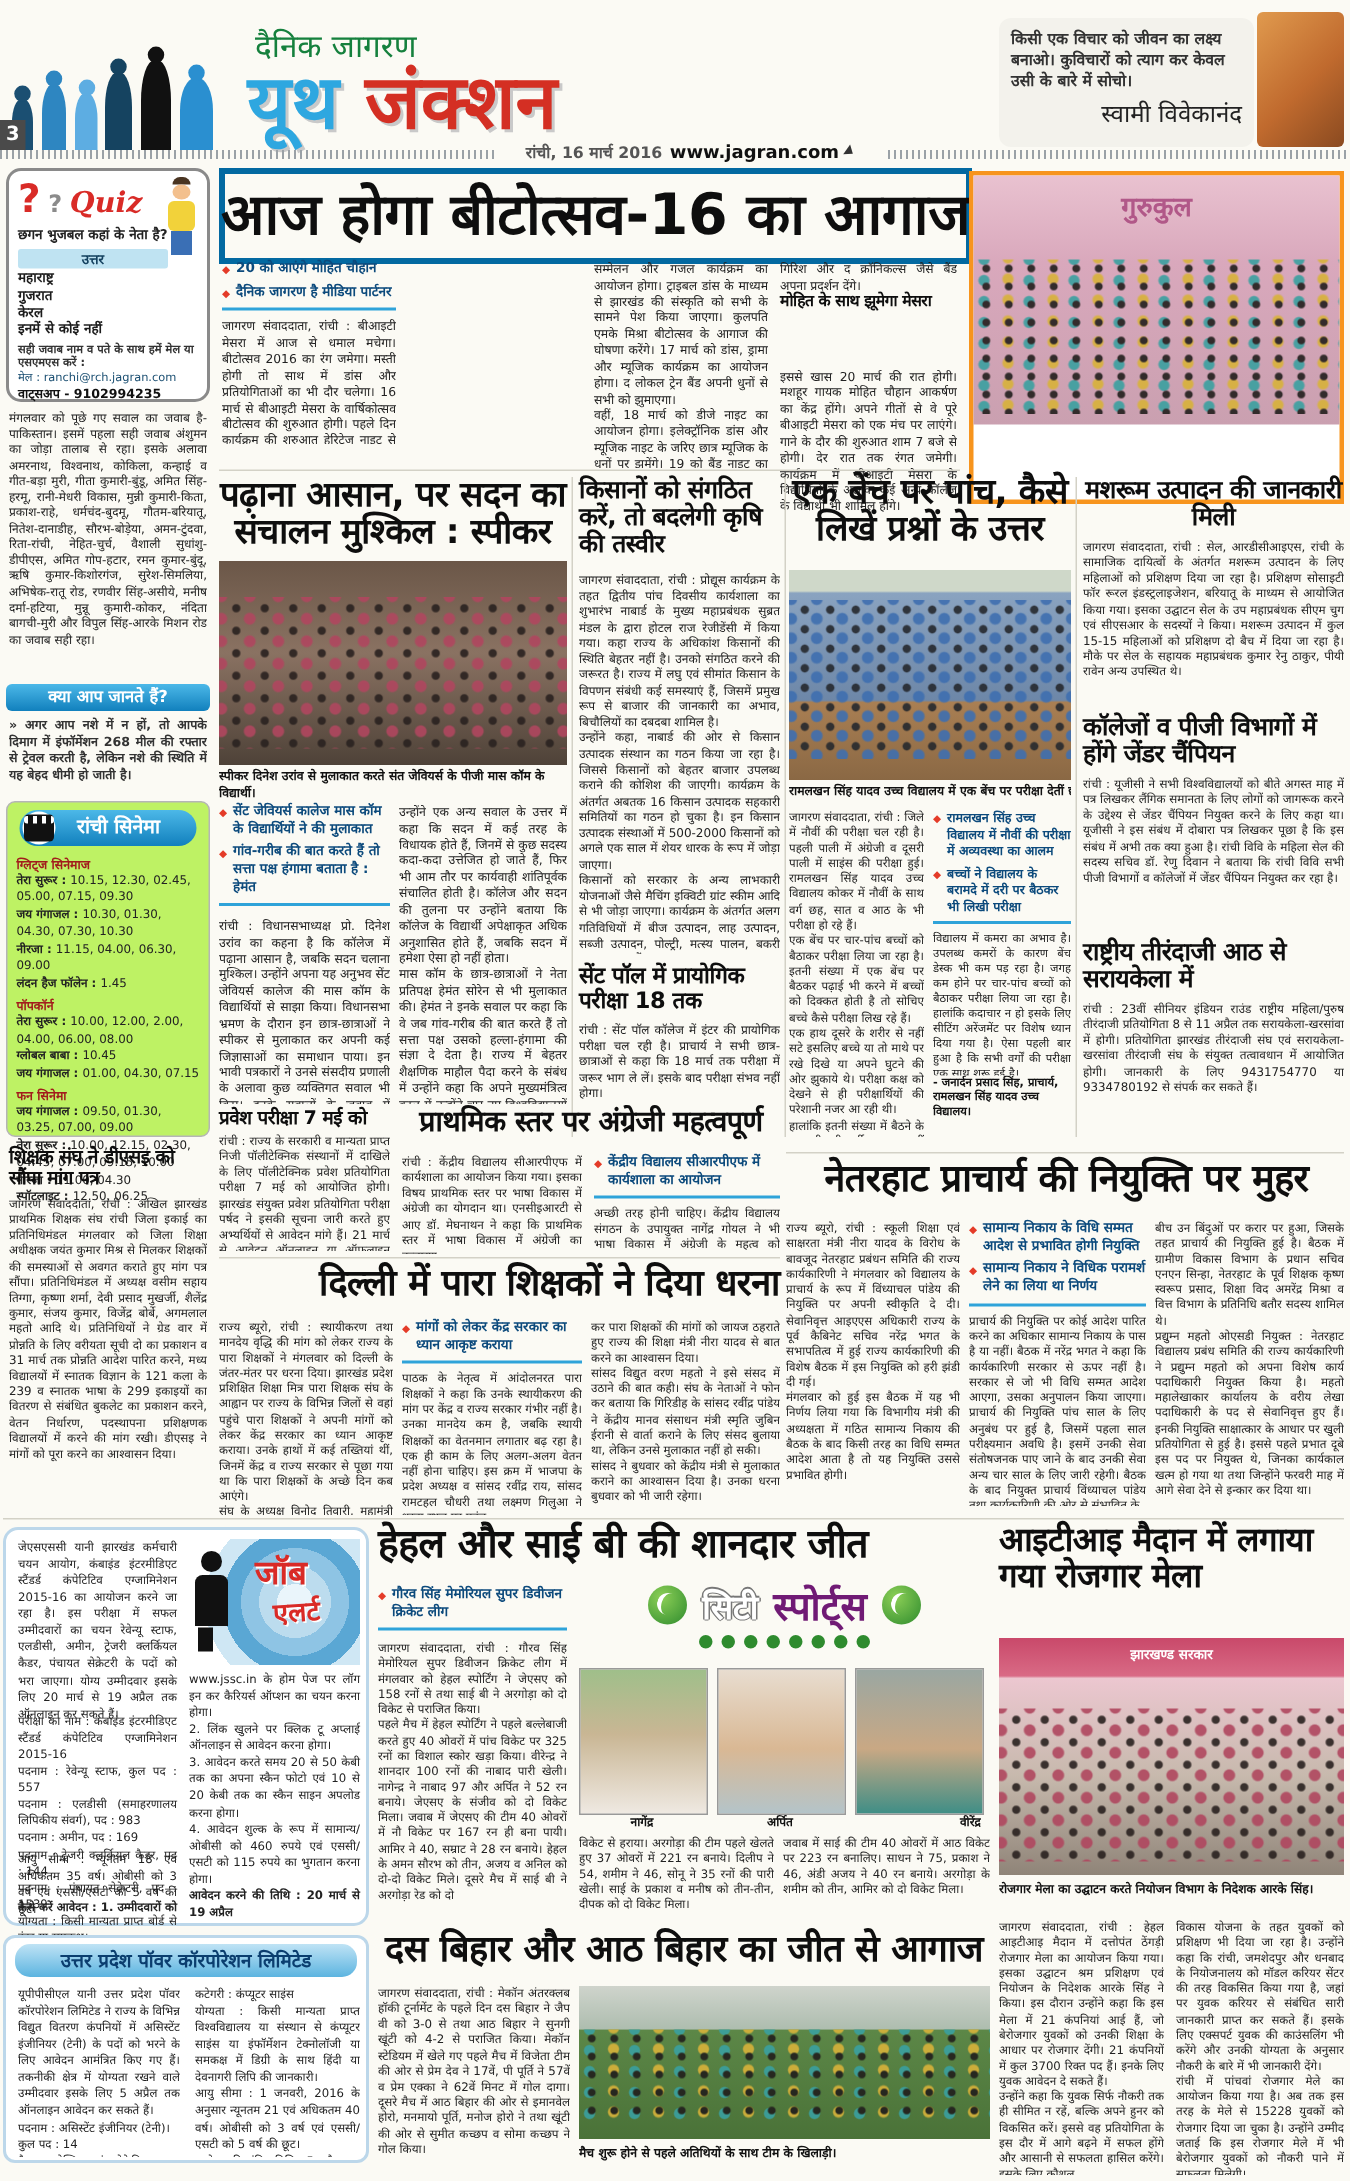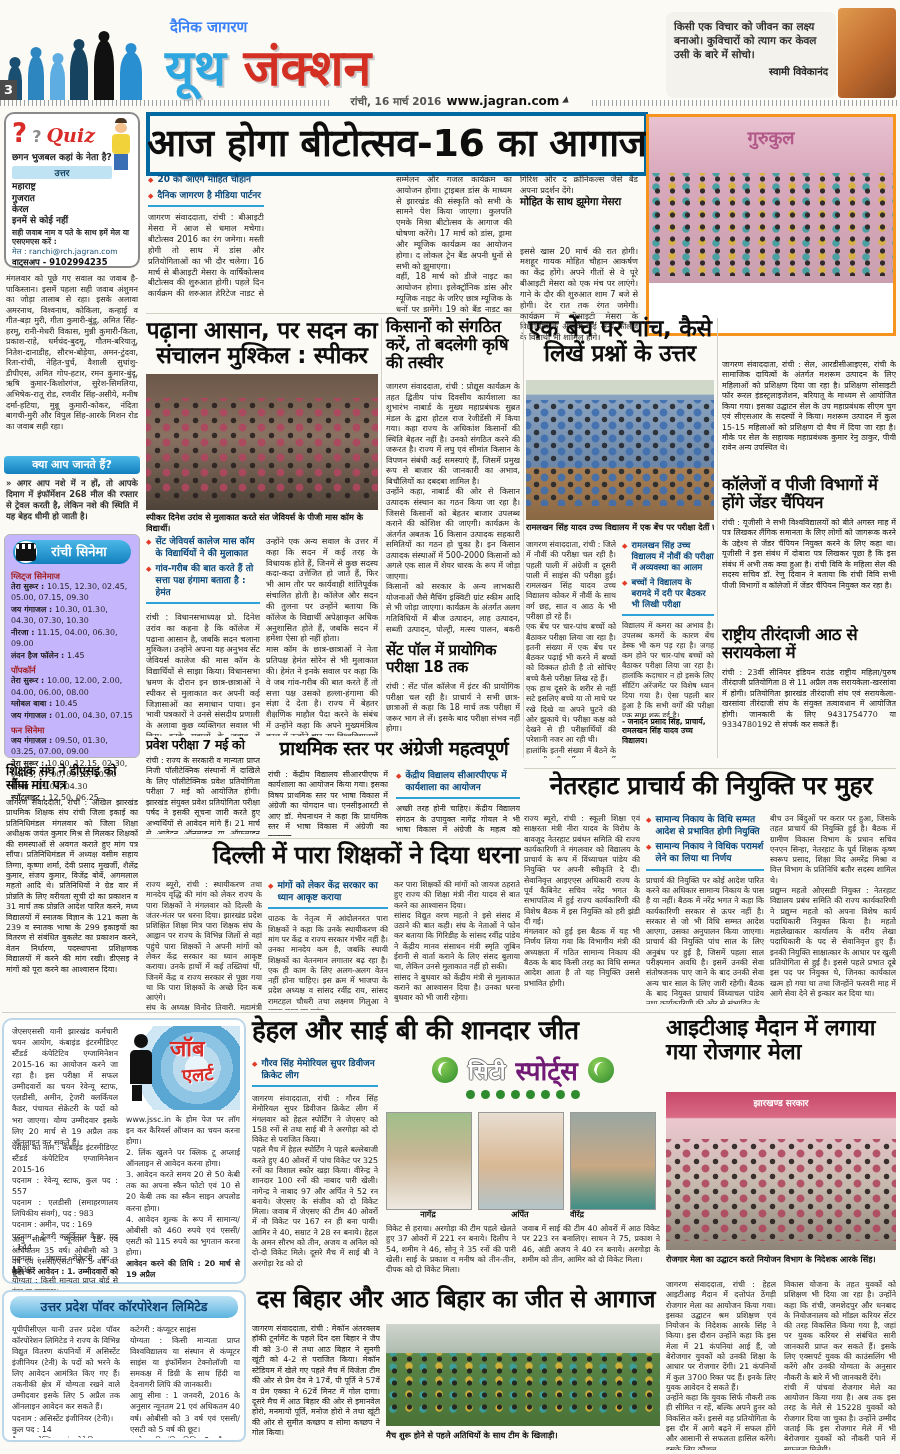--- a/index.html
+++ b/index.html
@@ -53,35 +53,35 @@
 
   <div class="abs" style="left:0;top:0;width:900px;height:110px;">
     <div class="abs" style="left:6px;top:30px;width:155px;height:70px;">
       <div class="pp" style="left:2px;width:14px;height:34px;background:#1b4f72;"></div>
       <div class="pp" style="left:22px;width:16px;height:44px;background:#2e86c1;"></div>
       <div class="pp" style="left:44px;width:15px;height:38px;background:#5dade2;"></div>
       <div class="pp" style="left:64px;width:18px;height:52px;background:#154360;"></div>
       <div class="pp" style="left:88px;width:20px;height:60px;background:#111;"></div>
       <div class="pp" style="left:114px;width:22px;height:48px;background:#2a8fd0;"></div>
     </div>
-    <div class="abs" style="left:170px;top:16px;font-size:15px;font-weight:bold;color:#3b82f6;">दैनिक जागरण</div>
+    <div class="abs" style="left:170px;top:16px;font-size:21px;font-weight:normal;color:#15803d;">दैनिक जागरण</div>
     <div class="abs" style="left:165px;top:32px;width:330px;height:64px;font-size:50px;font-weight:bold;white-space:nowrap;">
       <span style="color:#2ea7e0;text-shadow:2px 2px 0 #c9c9c9;">यूथ</span>
       <span style="color:#d42f23;text-shadow:2px 2px 0 #c9c9c9;">जंक्शन</span>
     </div>
     <div class="abs" style="left:0;top:80px;width:17px;height:20px;background:#4a4a4a;color:#fff;font-weight:bold;font-size:13px;text-align:center;line-height:20px;">3</div>
     <div class="abs" style="left:0;top:100px;width:900px;height:6px;background:repeating-linear-gradient(90deg,#9aa1a6 0 1.5px,transparent 1.5px 4px);"></div>
     <div class="abs" style="left:330px;top:90px;width:260px;height:18px;background:#fbfaf4;text-align:center;white-space:nowrap;">
       <span style="font-size:10.5px;font-weight:bold;color:#555;">रांची, 16 मार्च 2016</span>
       <b style="font-size:12px;color:#111;">www.jagran.com</b>
       <span style="display:inline-block;width:0;height:0;border-left:5px solid #333;border-top:4px solid transparent;border-bottom:4px solid transparent;transform:rotate(35deg);"></span>
     </div>
     <div class="abs" style="left:666px;top:12px;width:170px;height:86px;background:#f3f2ec;border-radius:8px;padding:7px 8px;box-sizing:border-box;">
       <p style="margin:0;font-size:10.5px;font-weight:bold;color:#333;line-height:1.35;">किसी एक विचार को जीवन का लक्ष्य बनाओ। कुविचारों को त्याग कर केवल उसी के बारे में सोचो।</p>
-      <div style="text-align:right;font-size:10px;font-weight:bold;color:#222;margin-top:2px;">स्वामी विवेकानंद</div>
+      <div style="text-align:right;font-size:16px;font-weight:normal;color:#222;margin-top:2px;">स्वामी विवेकानंद</div>
     </div>
     <div class="photo viv" style="left:838px;top:8px;width:58px;height:90px;border-radius:4px;"></div>
   </div>
 
   <div class="abs" style="left:4px;top:112px;width:136px;height:156px;border:2px solid #8a8a8a;border-radius:10px;background:#fff;box-sizing:border-box;padding:4px 6px;">
     <div style="position:relative;height:34px;">
       <span class="qmark1">?</span>
       <span class="qmark2">?</span>
       <span class="quiztitle">Quiz</span>
       <div class="abs" style="right:0;top:0;width:22px;height:56px;">
@@ -106,21 +106,21 @@
       <span>वाट्सअप -</span>
       <span>9102994235</span>
     </div>
   </div>
 
   <div class="abs bt" style="left:6px;top:274px;width:132px;height:178px;font-size:8px;">मंगलवार को पूछे गए सवाल का जवाब है-पाकिस्तान। इसमें पहला सही जवाब अंशुमन का जोड़ा तालाब से रहा। इसके अलावा अमरनाथ, विश्वनाथ, कोकिला, कन्हाई व गीत-बड़ा मुरी, गीता कुमारी-बुंडू, अमित सिंह-हरमू, रानी-मेधरी विकास, मुन्नी कुमारी-किता, प्रकाश-राहे, धर्मचंद-बुदमू, गौतम-बरियातू, नितेश-दानाडीह, सौरभ-बोड़ेया, अमन-टुंदवा, रिता-रांची, नेहित-चुर्च, वैशाली सुधांशु-डीपीएस, अमित गोप-हटार, रमन कुमार-बुंदू, ऋषि कुमार-किशोरगंज, सुरेश-सिमलिया, अभिषेक-रातू रोड, रणवीर सिंह-असीये, मनीष दर्मा-हटिया, मुन्नू कुमारी-कोकर, नंदिता बागची-मुरी और विपुल सिंह-आरके मिशन रोड का जवाब सही रहा।</div>
 
   <div class="abs bluebar" style="left:4px;top:456px;width:136px;height:18px;font-size:11px;line-height:18px;">क्या आप जानते हैं?</div>
   <div class="abs bt" style="left:6px;top:478px;width:132px;height:52px;font-size:8.4px;font-weight:bold;color:#333;">» अगर आप नशे में न हों, तो आपके दिमाग में इंफॉर्मेशन 268 मील की रफ्तार से ट्रेवल करती है, लेकिन नशे की स्थिति में यह बेहद धीमी हो जाती है।</div>
 
-  <div class="abs" style="left:4px;top:534px;width:136px;height:224px;border:1px solid #b5b5b5;border-radius:6px;background:#c4b5fd;box-sizing:border-box;">
+  <div class="abs" style="left:4px;top:534px;width:136px;height:224px;border:1px solid #b5b5b5;border-radius:6px;background:#bef264;box-sizing:border-box;">
     <div class="bluebar" style="margin:5px auto 2px;width:118px;height:24px;border-radius:13px;font-size:13px;line-height:24px;position:relative;padding-left:14px;box-sizing:border-box;">
       <div class="abs" style="left:2px;top:1px;width:22px;height:22px;background:#fff;border-radius:50%;display:flex;align-items:center;justify-content:center;">
           <div class="clap"></div>
         </div>
       <span>रांची सिनेमा</span>
     </div>
     <div style="padding:1px 6px;">
       <div class="cgrp">ग्लिट्ज सिनेमाज</div>
       <div class="cl"><b>तेरा सुरूर</b><span>10.15, 12.30, 02.45, 05.00, 07.15, 09.30</span></div>
       <div class="cl"><b>जय गंगाजल</b><span>10.30, 01.30, 04.30, 07.30, 10.30</span></div>
@@ -266,20 +266,21 @@
         <span class="dm">◆</span>
         <span>बच्चों ने विद्यालय के बरामदे में दरी पर बैठकर भी लिखी परीक्षा</span>
       </div>
     <div class="brule"></div>
     <div class="bt" style="font-size:7.6px;height:96px;">विद्यालय में कमरा का अभाव है। उपलब्ध कमरों के कारण बेंच डेस्क भी कम पड़ रहा है। जगह कम होने पर चार-पांच बच्चों को बैठाकर परीक्षा लिया जा रहा है। हालांकि कदाचार न हो इसके लिए सीटिंग अरेंजमेंट पर विशेष ध्यान दिया गया है। ऐसा पहली बार हुआ है कि सभी वर्गों की परीक्षा एक साथ शुरू हुई है।</div>
     <div class="cap" style="font-size:7.6px;">- जनार्दन प्रसाद सिंह, प्राचार्य, रामलखन सिंह यादव उच्च विद्यालय।</div>
   </div>
 
   <div class="vsep" style="left:717px;top:318px;height:440px;"></div>
 
+  <div class="abs hl" style="left:722px;top:318px;width:174px;font-size:16.5px;text-align:center;">मशरूम उत्पादन की जानकारी मिली</div>
   <div class="abs bt" style="left:722px;top:360px;width:174px;height:112px;font-size:7.9px;">जागरण संवाददाता, रांची : सेल, आरडीसीआइएस, रांची के सामाजिक दायित्वों के अंतर्गत मशरूम उत्पादन के लिए महिलाओं को प्रशिक्षण दिया जा रहा है। प्रशिक्षण सोसाइटी फॉर रूरल इंडस्ट्रलाइजेशन, बरियातू के माध्यम से आयोजित किया गया। इसका उद्घाटन सेल के उप महाप्रबंधक सीएम चुग एवं सीएसआर के सदस्यों ने किया। मशरूम उत्पादन में कुल 15-15 महिलाओं को प्रशिक्षण दो बैच में दिया जा रहा है। मौके पर सेल के सहायक महाप्रबंधक कुमार रेनु ठाकुर, पीयी रावेन अन्य उपस्थित थे।</div>
   <div class="abs hl" style="left:722px;top:476px;width:174px;font-size:16.5px;">कॉलेजों व पीजी विभागों में होंगे जेंडर चैंपियन</div>
   <div class="abs bt" style="left:722px;top:518px;width:174px;height:104px;font-size:7.9px;">रांची : यूजीसी ने सभी विश्वविद्यालयों को बीते अगस्त माह में पत्र लिखकर लैंगिक समानता के लिए लोगों को जागरूक करने के उद्देश्य से जेंडर चैंपियन नियुक्त करने के लिए कहा था। यूजीसी ने इस संबंध में दोबारा पत्र लिखकर पूछा है कि इस संबंध में अभी तक क्या हुआ है। रांची विवि के महिला सेल की सदस्य सचिव डॉ. रेणु दिवान ने बताया कि रांची विवि सभी पीजी विभागों व कॉलेजों में जेंडर चैंपियन नियुक्त कर रहा है।</div>
   <div class="abs hl" style="left:722px;top:626px;width:174px;font-size:16.5px;">राष्ट्रीय तीरंदाजी आठ से सरायकेला में</div>
   <div class="abs bt" style="left:722px;top:668px;width:174px;height:98px;font-size:7.9px;">रांची : 23वीं सीनियर इंडियन राउंड राष्ट्रीय महिला/पुरुष तीरंदाजी प्रतियोगिता 8 से 11 अप्रैल तक सरायकेला-खरसांवा में होगी। प्रतियोगिता झारखंड तीरंदाजी संघ एवं सरायकेला-खरसांवा तीरंदाजी संघ के संयुक्त तत्वावधान में आयोजित होगी। जानकारी के लिए 9431754770 या 9334780192 से संपर्क कर सकते हैं।</div>
 
   <div class="abs hl" style="left:146px;top:738px;width:114px;font-size:12.5px;">प्रवेश परीक्षा 7 मई को</div>
   <div class="abs bt" style="left:146px;top:756px;width:114px;height:78px;font-size:7.9px;">रांची : राज्य के सरकारी व मान्यता प्राप्त निजी पॉलीटेक्निक संस्थानों में दाखिले के लिए पॉलीटेक्निक प्रवेश प्रतियोगिता परीक्षा 7 मई को आयोजित होगी। झारखंड संयुक्त प्रवेश प्रतियोगिता परीक्षा पर्षद ने इसकी सूचना जारी करते हुए अभ्यर्थियों से आवेदन मांगे हैं। 21 मार्च से आवेदन ऑनलाइन या ऑफलाइन जमा होंगे। अंतिम तिथि 13 अप्रैल है।</div>
 
   <div class="abs hl" style="left:268px;top:738px;width:252px;font-size:19px;text-align:center;">प्राथमिक स्तर पर अंग्रेजी महत्वपूर्ण</div>
@@ -357,21 +358,21 @@
       <span style="width:9px;height:9px;border-radius:50%;background:#2e8b2e;display:inline-block;"></span>
       <span style="width:9px;height:9px;border-radius:50%;background:#2e8b2e;display:inline-block;"></span>
       <span style="width:9px;height:9px;border-radius:50%;background:#2e8b2e;display:inline-block;"></span>
     </div>
   </div>
   <div class="photo ph-p1" style="left:386px;top:1112px;width:84px;height:96px;border:1px solid #999;"></div>
   <div class="photo ph-p2" style="left:478px;top:1112px;width:84px;height:96px;border:1px solid #999;"></div>
   <div class="photo ph-p3" style="left:570px;top:1112px;width:84px;height:96px;border:1px solid #999;"></div>
   <div class="abs cap" style="left:386px;top:1210px;width:84px;text-align:center;font-size:8px;">नागेंद्र</div>
   <div class="abs cap" style="left:478px;top:1210px;width:84px;text-align:center;font-size:8px;">अर्पित</div>
-  <div class="abs cap" style="left:570px;top:1210px;width:84px;text-align:left;font-size:8px;">वीरेंद्र</div>
+  <div class="abs cap" style="left:570px;top:1210px;width:84px;text-align:right;font-size:8px;">वीरेंद्र</div>
   <div class="abs bt" style="left:386px;top:1224px;width:130px;height:58px;font-size:7.8px;">विकेट से हराया। अरगोड़ा की टीम पहले खेलते हुए 37 ओवरों में 221 रन बनाये। दिलीप ने 54, शमीम ने 46, सोनू ने 35 रनों की पारी खेली। साई के प्रकाश व मनीष को तीन-तीन, दीपक को दो विकेट मिला।</div>
   <div class="abs bt" style="left:522px;top:1224px;width:138px;height:58px;font-size:7.8px;">जवाब में साई की टीम 40 ओवरों में आठ विकेट पर 223 रन बनालिए। साधन ने 75, प्रकाश ने 46, अंडी अजय ने 40 रन बनाये। अरगोड़ा के शमीम को तीन, आमिर को दो विकेट मिला।</div>
 
   <div class="abs hl" style="left:250px;top:1286px;width:412px;font-size:24px;text-align:center;">दस बिहार और आठ बिहार का जीत से आगाज</div>
   <div class="abs bt" style="left:252px;top:1324px;width:128px;height:126px;font-size:7.9px;">जागरण संवाददाता, रांची : मेकॉन अंतरक्लब हॉकी टूर्नामेंट के पहले दिन दस बिहार ने जैप वी को 3-0 से तथा आठ बिहार ने सुनगी खूंटी को 4-2 से पराजित किया। मेकॉन स्टेडियम में खेले गए पहले मैच में विजेता टीम की ओर से प्रेम देव ने 17वें, पी पूर्ति ने 57वें व प्रेम एक्का ने 62वें मिनट में गोल दागा। दूसरे मैच में आठ बिहार की ओर से इमानवेल होरो, मनमायो पूर्ति, मनोज होरो ने तथा खूंटी की ओर से सुमीत कच्छप व सोमा कच्छप ने गोल किया।</div>
   <div class="photo ph-hockey" style="left:386px;top:1324px;width:274px;height:102px;">
     <div class="crowd crowd-mix" style="top:28%;bottom:12%;"></div>
   </div>
   <div class="abs cap" style="left:386px;top:1430px;width:274px;font-size:8.2px;">मैच शुरू होने से पहले अतिथियों के साथ टीम के खिलाड़ी।</div>
 

